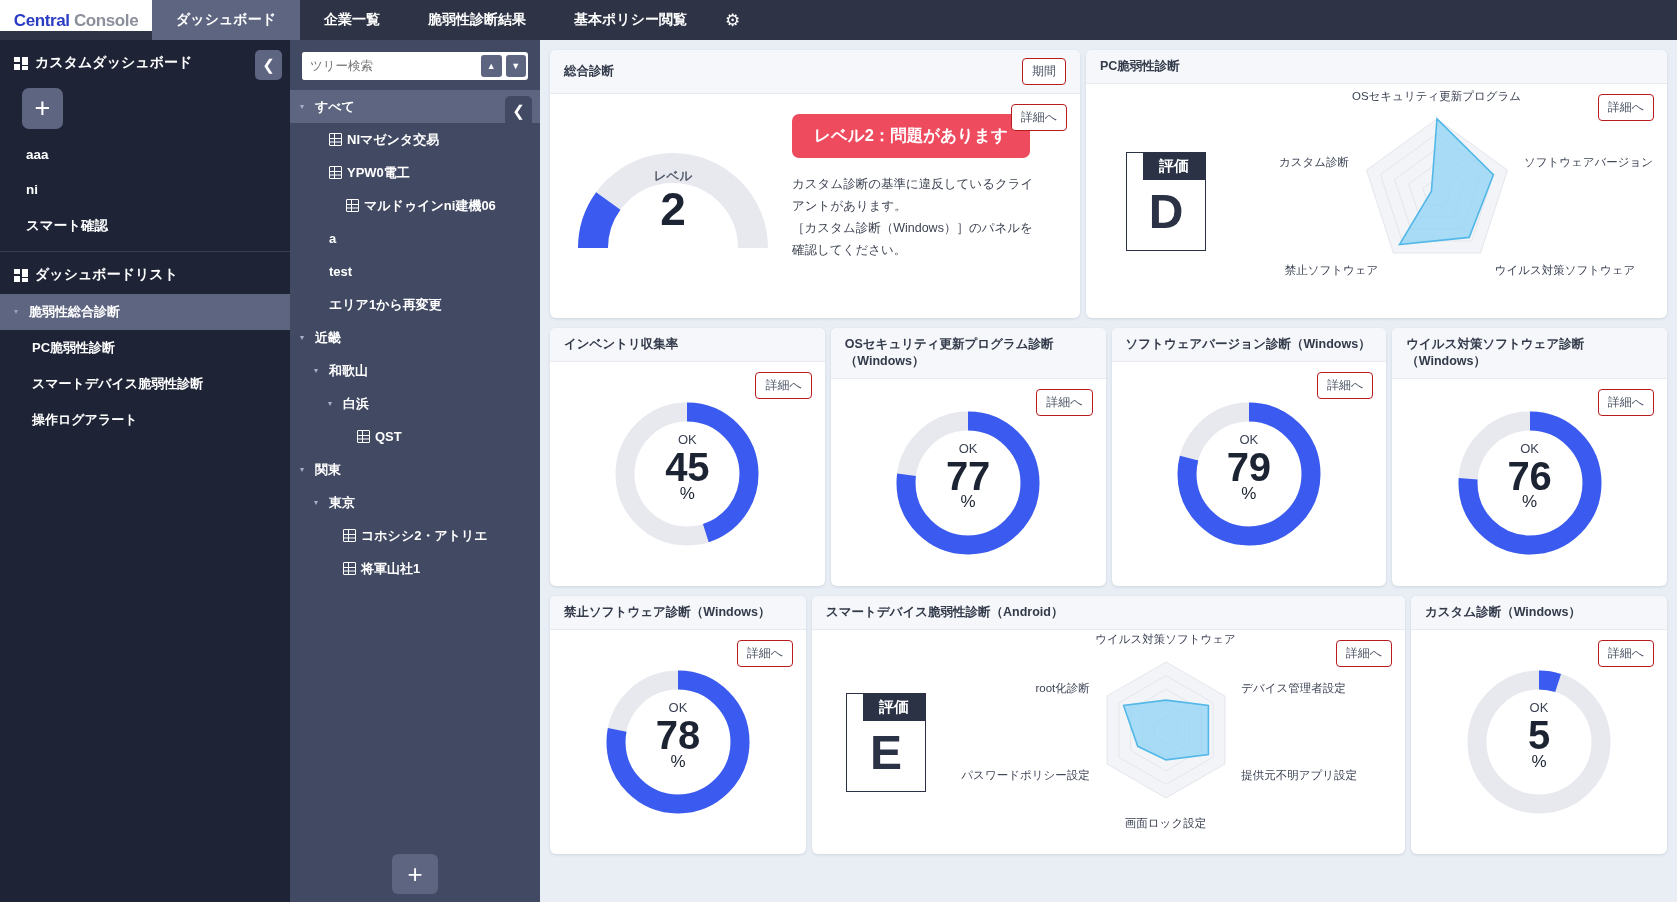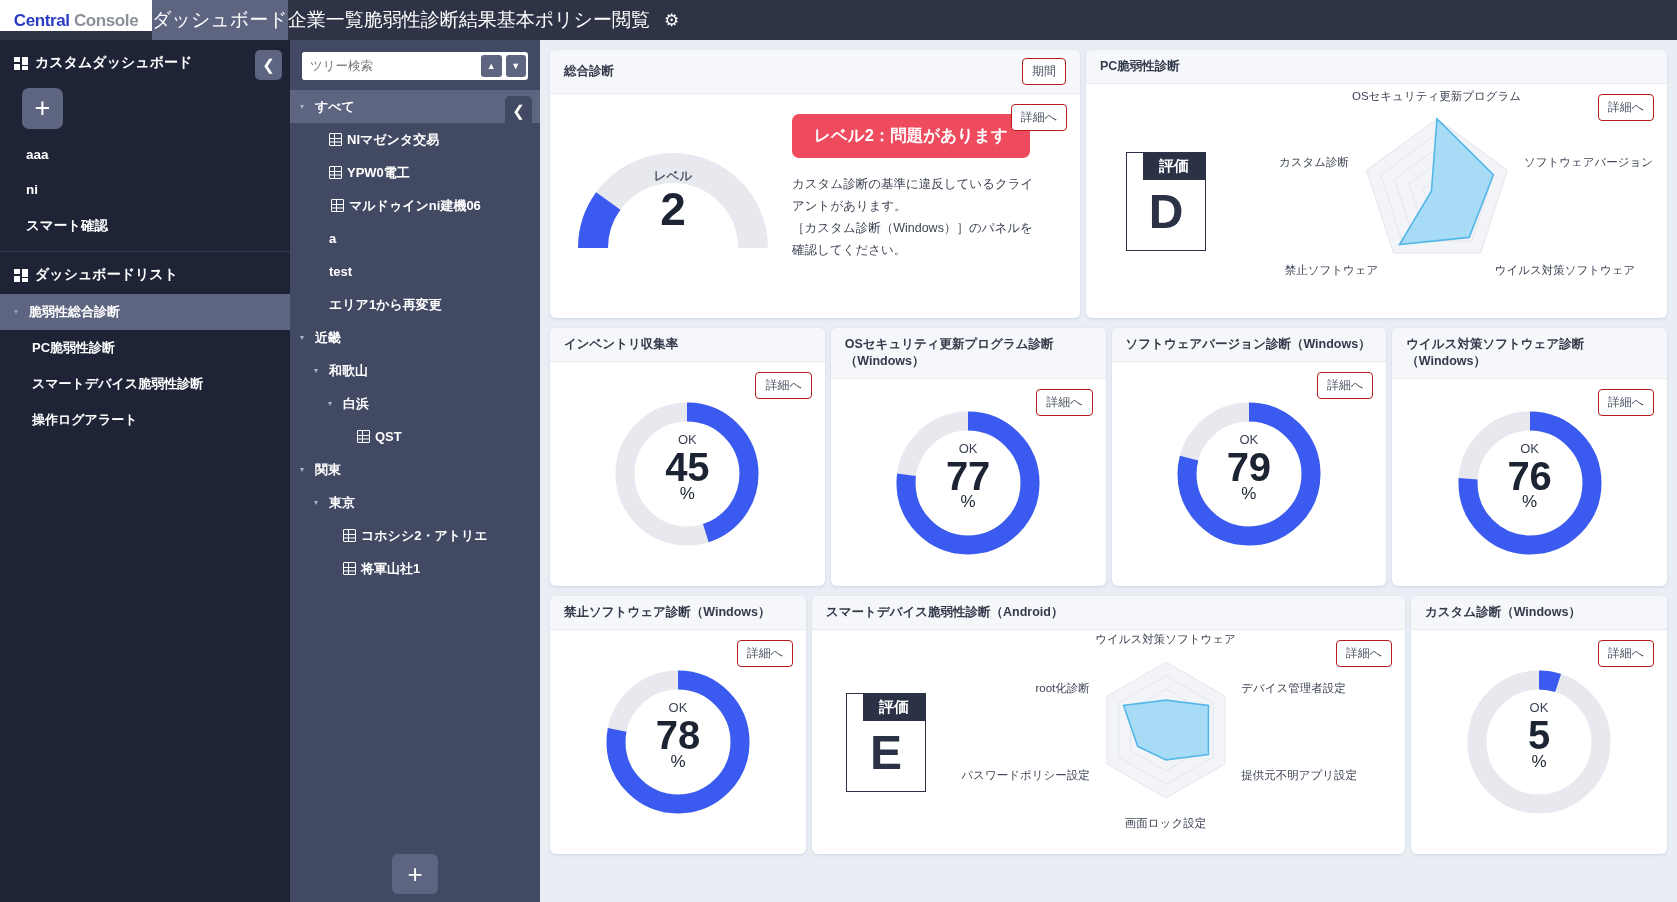--- a/index.html
+++ b/index.html
@@ -21,22 +21,22 @@
   #brand {
     width: 152px; height: 31px;
     background: #ffffff;
     display: flex; align-items: flex-end; justify-content: center;
     font-size: 17px; font-weight: bold; letter-spacing: -0.4px;
   }
   #brand .b1 { color: #2b3cc4; }
   #brand .b2 { color: #8b8f9a; }
   .navitem {
     display: flex; align-items: center;
-    padding: 0 0;
-    color: #ffffff; font-size: 19px; font-weight: normal;
+    padding: 0 24px;
+    color: #ffffff; font-size: 14px; font-weight: bold;
     cursor: pointer; white-space: nowrap;
   }
   .navitem.active { background: #5d6580; }
   #gear-btn {
     display: flex; align-items: center; padding: 0 14px;
     color: #ffffff; font-size: 17px; cursor: pointer;
   }
 
   
   #body-wrap { display: flex; height: 862px; width: 100%; }
@@ -318,21 +318,21 @@
         <div class="tree-row" style="padding-left: 24px;">
           <span class="tspace"></span>
           <span class="bld-ico"></span>
           <span>NIマゼンタ交易</span>
         </div>
         <div class="tree-row" style="padding-left: 24px;">
           <span class="tspace"></span>
           <span class="bld-ico"></span>
           <span>YPW0電工</span>
         </div>
-        <div class="tree-row" style="padding-left: 26px;">
+        <div class="tree-row" style="padding-left: 41px;">
           <span class="tspace"></span>
           <span class="bld-ico"></span>
           <span>マルドゥインni建機06</span>
         </div>
         <div class="tree-row" style="padding-left: 24px;">
           <span class="tspace"></span>
           <span>a</span>
         </div>
         <div class="tree-row" style="padding-left: 24px;">
           <span class="tspace"></span>

